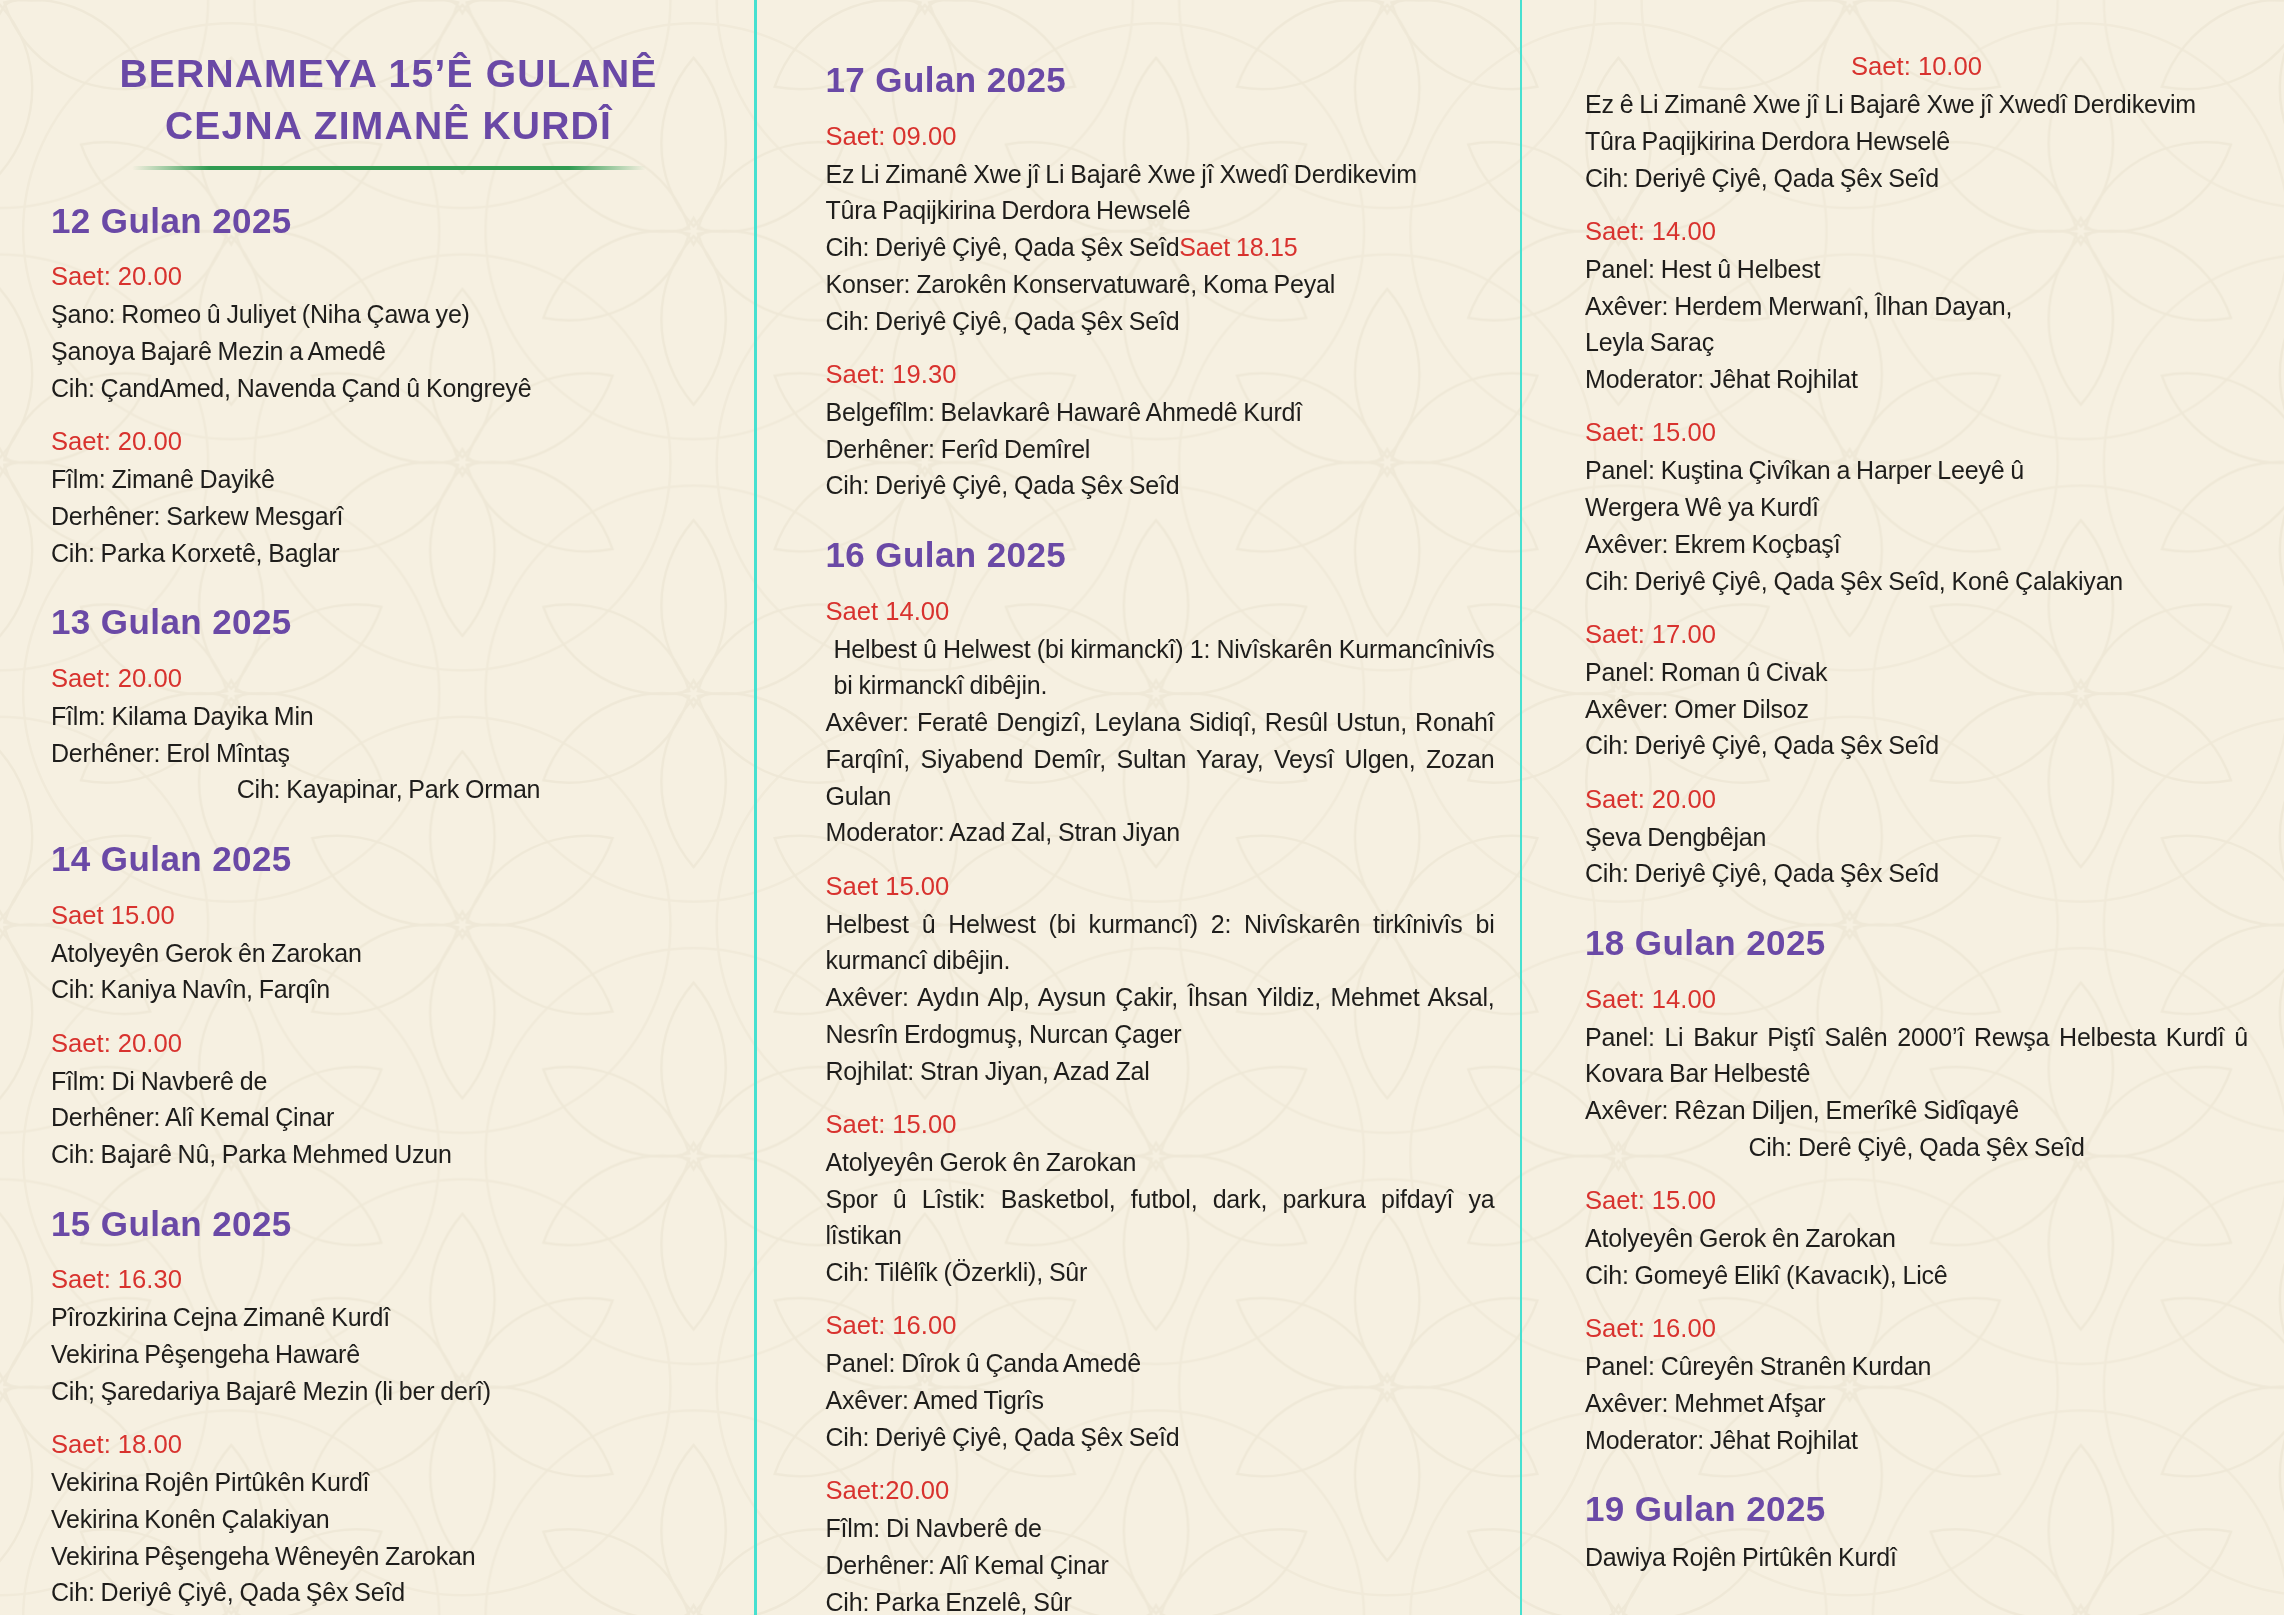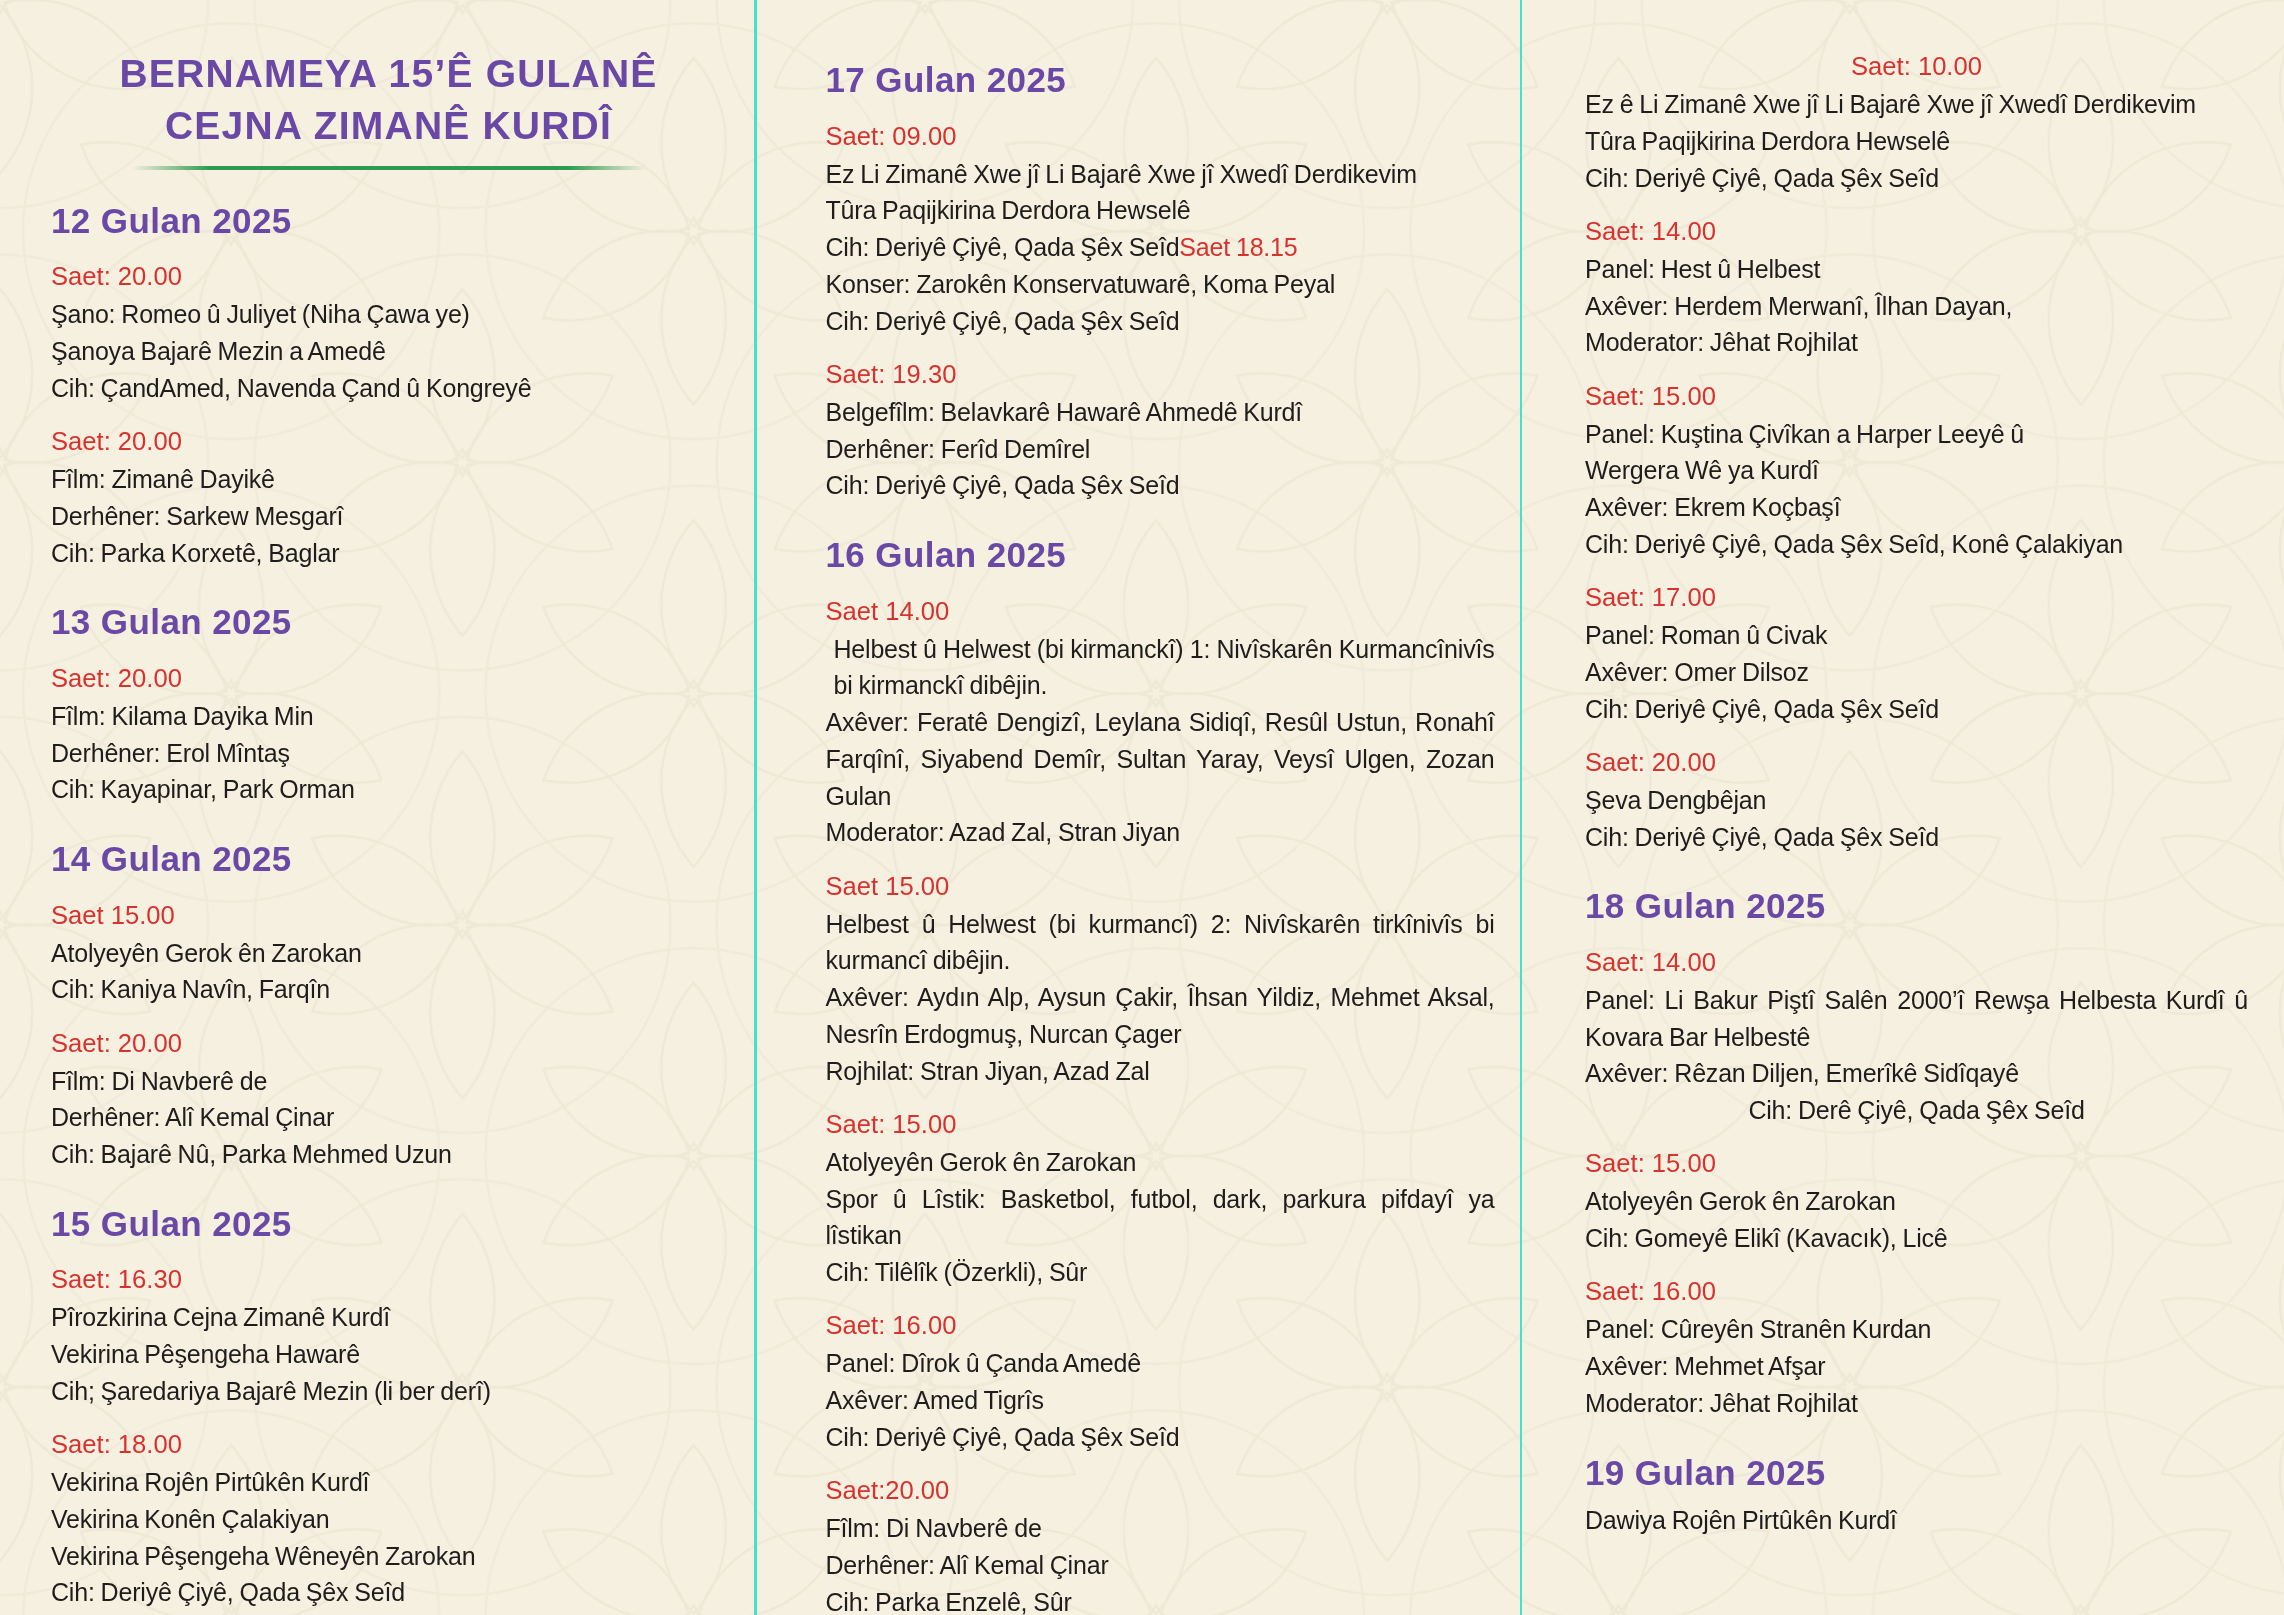--- a/index.html
+++ b/index.html
@@ -111,21 +111,21 @@
         <div class="b-line" style="color: rgb(30, 29, 27);">Şanoya Bajarê Mezin a Amedê</div>
         <div class="b-line" style="color: rgb(30, 29, 27);">Cih: ÇandAmed, Navenda Çand û Kongreyê</div>
         <div class="b-time" style="color: rgb(216, 50, 46);">Saet: 20.00</div>
         <div class="b-line" style="color: rgb(30, 29, 27);">Fîlm: Zimanê Dayikê</div>
         <div class="b-line" style="color: rgb(30, 29, 27);">Derhêner: Sarkew Mesgarî</div>
         <div class="b-line" style="color: rgb(30, 29, 27);">Cih: Parka Korxetê, Baglar</div>
         <div class="b-date" style="color: rgb(106, 73, 166);">13 Gulan 2025</div>
         <div class="b-time" style="color: rgb(216, 50, 46);">Saet: 20.00</div>
         <div class="b-line" style="color: rgb(30, 29, 27);">Fîlm: Kilama Dayika Min</div>
         <div class="b-line" style="color: rgb(30, 29, 27);">Derhêner: Erol Mîntaş</div>
-        <div class="b-line" style="color: rgb(30, 29, 27);">Cih: Kayapinar, Park Orman</div>
+        <div class="b-line" style="color: rgb(30, 29, 27); text-align: center;">Cih: Kayapinar, Park Orman</div>
         <div class="b-date" style="color: rgb(106, 73, 166);">14 Gulan 2025</div>
         <div class="b-time" style="color: rgb(216, 50, 46);">Saet 15.00</div>
         <div class="b-line" style="color: rgb(30, 29, 27);">Atolyeyên Gerok ên Zarokan</div>
         <div class="b-line" style="color: rgb(30, 29, 27);">Cih: Kaniya Navîn, Farqîn</div>
         <div class="b-time" style="color: rgb(216, 50, 46);">Saet: 20.00</div>
         <div class="b-line" style="color: rgb(30, 29, 27);">Fîlm: Di Navberê de</div>
         <div class="b-line" style="color: rgb(30, 29, 27);">Derhêner: Alî Kemal Çinar</div>
         <div class="b-line" style="color: rgb(30, 29, 27);">Cih: Bajarê Nû, Parka Mehmed Uzun</div>
         <div class="b-date" style="color: rgb(106, 73, 166);">15 Gulan 2025</div>
         <div class="b-time" style="color: rgb(216, 50, 46);">Saet: 16.30</div>
@@ -179,20 +179,21 @@
     <div class="divider" style="background: rgb(70, 224, 208);"></div>
 
     <div class="col col-3" id="col-2">
         <div class="b-time" style="color: rgb(216, 50, 46); text-align: center;">Saet: 10.00</div>
         <div class="b-line" style="color: rgb(30, 29, 27);">Ez ê Li Zimanê Xwe jî Li Bajarê Xwe jî Xwedî Derdikevim</div>
         <div class="b-line" style="color: rgb(30, 29, 27);">Tûra Paqijkirina Derdora Hewselê</div>
         <div class="b-line" style="color: rgb(30, 29, 27);">Cih: Deriyê Çiyê, Qada Şêx Seîd</div>
         <div class="b-time" style="color: rgb(216, 50, 46);">Saet: 14.00</div>
         <div class="b-line" style="color: rgb(30, 29, 27);">Panel: Hest û Helbest</div>
         <div class="b-line" style="color: rgb(30, 29, 27);">Axêver: Herdem Merwanî, Îlhan Dayan,</div>
+        <div class="b-line" style="color: rgb(30, 29, 27);">Leyla Saraç</div>
         <div class="b-line" style="color: rgb(30, 29, 27);">Moderator: Jêhat Rojhilat</div>
         <div class="b-time" style="color: rgb(216, 50, 46);">Saet: 15.00</div>
         <div class="b-line" style="color: rgb(30, 29, 27);">Panel: Kuştina Çivîkan a Harper Leeyê û</div>
         <div class="b-line" style="color: rgb(30, 29, 27);">Wergera Wê ya Kurdî</div>
         <div class="b-line" style="color: rgb(30, 29, 27);">Axêver: Ekrem Koçbaşî</div>
         <div class="b-line" style="color: rgb(30, 29, 27);">Cih: Deriyê Çiyê, Qada Şêx Seîd, Konê Çalakiyan</div>
         <div class="b-time" style="color: rgb(216, 50, 46);">Saet: 17.00</div>
         <div class="b-line" style="color: rgb(30, 29, 27);">Panel: Roman û Civak</div>
         <div class="b-line" style="color: rgb(30, 29, 27);">Axêver: Omer Dilsoz</div>
         <div class="b-line" style="color: rgb(30, 29, 27);">Cih: Deriyê Çiyê, Qada Şêx Seîd</div>

